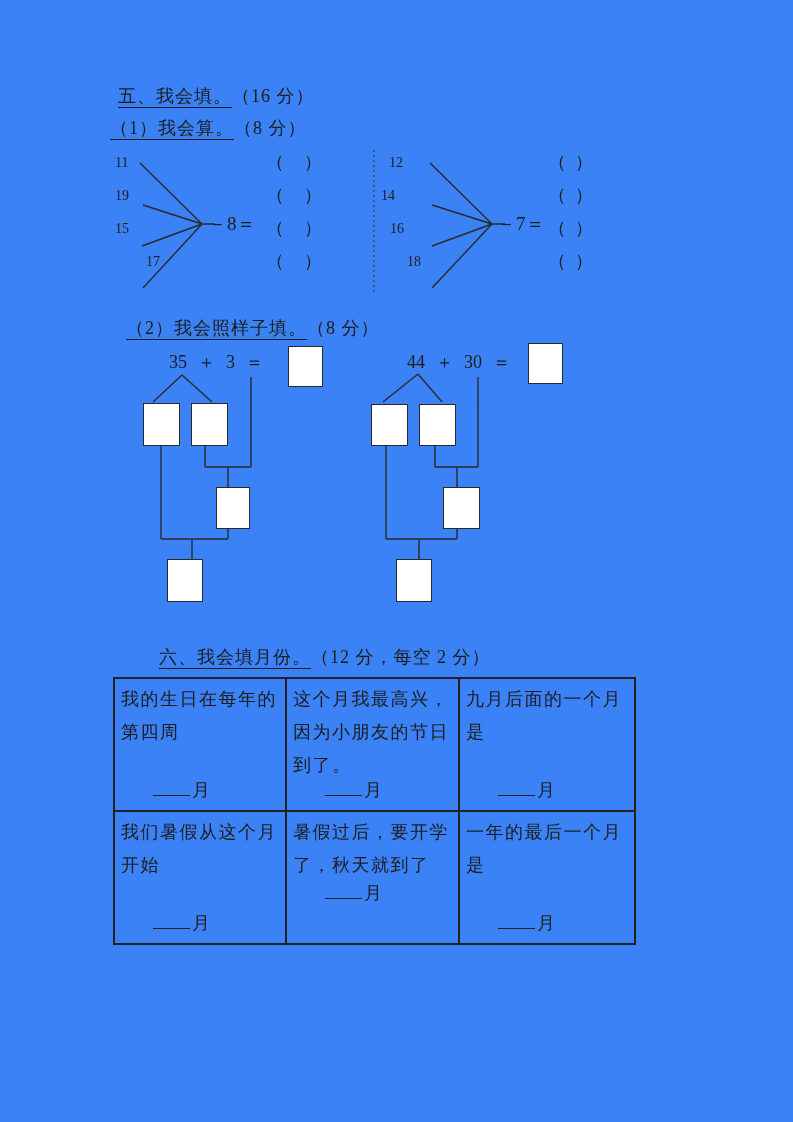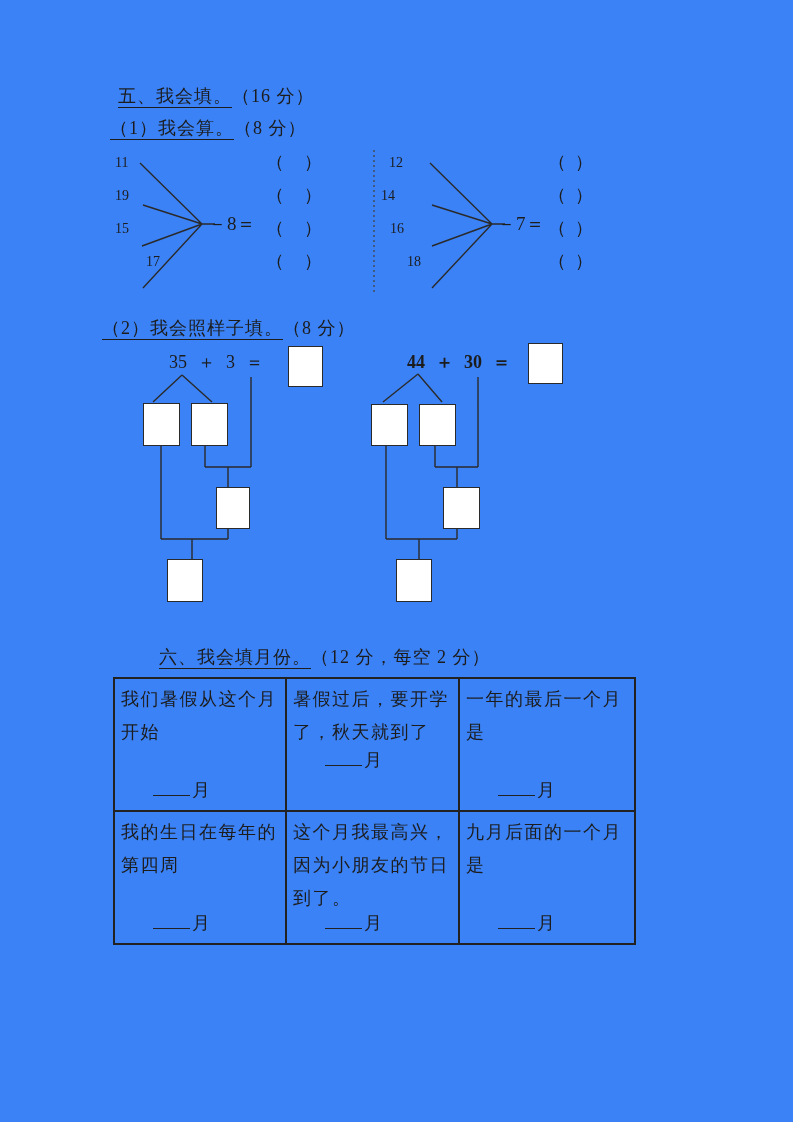--- a/index.html
+++ b/index.html
@@ -99,80 +99,80 @@
   </div>
   <div class="abs paren-pair" style="left:548px;top:212px;width:45px;">
     <span>（</span>
       <span>）</span>
   </div>
   <div class="abs paren-pair" style="left:548px;top:245px;width:45px;">
     <span>（</span>
       <span>）</span>
   </div>
 
-  <div class="abs heading" style="left:102px;top:317px;">
+  <div class="abs heading" style="left:126px;top:317px;">
     <span class="u">（2）我会照样子填。</span><span>（8 分）</span>
   </div>
 
   <div class="abs expr" style="left:169px;top:350px;">35 ＋ 3 ＝</div>
   <div class="box" style="left:288px;top:346px;width:35px;height:41px;"></div>
   <div class="box" style="left:143px;top:403px;width:37px;height:43px;"></div>
   <div class="box" style="left:191px;top:403px;width:37px;height:43px;"></div>
   <div class="box" style="left:216px;top:487px;width:34px;height:42px;"></div>
   <div class="box" style="left:167px;top:559px;width:36px;height:43px;"></div>
 
-  <div class="abs expr" style="left:407px;top:350px;font-weight:bold;">44 ＋ 30 ＝</div>
+  <div class="abs expr" style="left:407px;top:350px;">44 ＋ 30 ＝</div>
   <div class="box" style="left:528px;top:343px;width:35px;height:41px;"></div>
   <div class="box" style="left:371px;top:404px;width:37px;height:42px;"></div>
   <div class="box" style="left:419px;top:404px;width:37px;height:42px;"></div>
   <div class="box" style="left:443px;top:487px;width:37px;height:42px;"></div>
   <div class="box" style="left:396px;top:559px;width:36px;height:43px;"></div>
 
   <div class="abs heading" style="left:117px;top:646px;margin-left:42px;">
     <span class="u">六、我会填月份。</span><span>（12 分，每空 2 分）</span>
   </div>
 
   <table class="months">
     <colgroup>
         <col style="width:172px">
         <col style="width:173px">
         <col style="width:176px">
       </colgroup>
     <tbody>
         <tr style="height:133px;">
       <td>
-        <div class="cell-line">我们暑假从这个月</div>
-        <div class="cell-line">开始</div>
-        <div class="blank-row b8"><span class="blank"></span><span>月</span></div>
-      </td>
-      <td>
-        <div class="cell-line">暑假过后，要开学</div>
-        <div class="cell-line">了，秋天就到了</div>
-        <div class="blank-row b38"><span class="blank"></span><span>月</span></div>
-      </td>
-      <td>
-        <div class="cell-line">一年的最后一个月</div>
-        <div class="cell-line">是</div>
-        <div class="blank-row b8"><span class="blank"></span><span>月</span></div>
-      </td>
-    </tr>
-    <tr style="height:133px;">
-      <td>
         <div class="cell-line">我的生日在每年的</div>
         <div class="cell-line">第四周</div>
         <div class="blank-row b8"><span class="blank"></span><span>月</span></div>
       </td>
       <td>
         <div class="cell-line">这个月我最高兴，</div>
         <div class="cell-line">因为小朋友的节日</div>
         <div class="cell-line">到了。</div>
         <div class="blank-row b8"><span class="blank"></span><span>月</span></div>
       </td>
       <td>
         <div class="cell-line">九月后面的一个月</div>
         <div class="cell-line">是</div>
         <div class="blank-row b8"><span class="blank"></span><span>月</span></div>
       </td>
     </tr>
+    <tr style="height:133px;">
+      <td>
+        <div class="cell-line">我们暑假从这个月</div>
+        <div class="cell-line">开始</div>
+        <div class="blank-row b8"><span class="blank"></span><span>月</span></div>
+      </td>
+      <td>
+        <div class="cell-line">暑假过后，要开学</div>
+        <div class="cell-line">了，秋天就到了</div>
+        <div class="blank-row b38"><span class="blank"></span><span>月</span></div>
+      </td>
+      <td>
+        <div class="cell-line">一年的最后一个月</div>
+        <div class="cell-line">是</div>
+        <div class="blank-row b8"><span class="blank"></span><span>月</span></div>
+      </td>
+    </tr>
   </tbody>
     </table>
 
 </div>
 
 </body></html>

